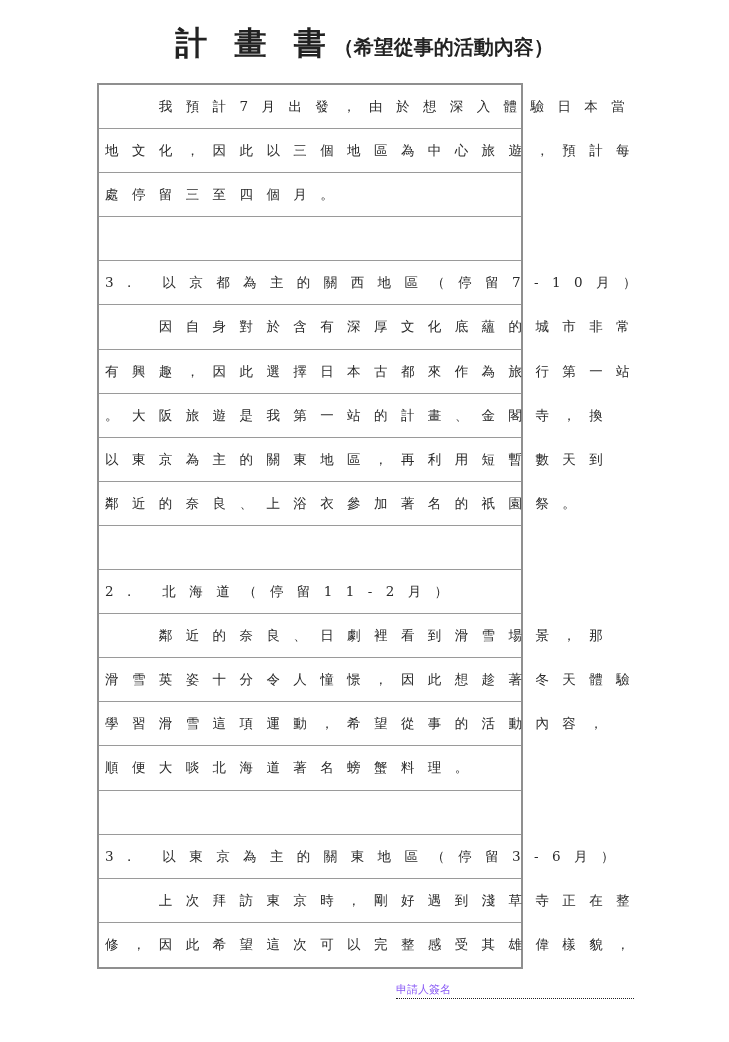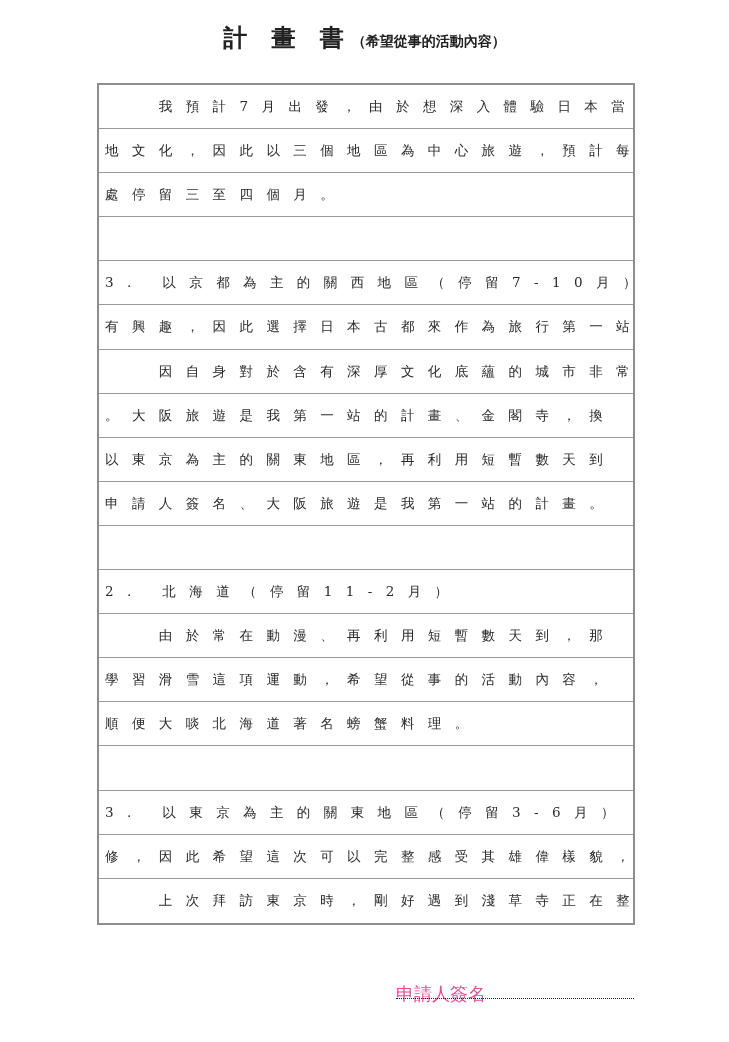--- a/index.html
+++ b/index.html
@@ -1,27 +1,27 @@
 <!DOCTYPE html>
 <html><head>
 <meta charset="utf-8">
 <style>
   html, body { margin:0; padding:0; background:#ffffff; }
   body { width:729px; height:1042px; position:relative; overflow:hidden;
          font-family:"DejaVu Serif", "Liberation Serif", serif; color:#222; }
   .title { position:absolute; left:0; top:22px; width:729px; text-align:center;
            font-family:"DejaVu Sans","Liberation Sans",sans-serif; font-size:22px; font-weight:bold; letter-spacing:0; }
-  .title .big { font-size:24px; letter-spacing:8px;text-align:center; }
-  .title .sub { font-size:14px; }
-  .sheet { position:absolute; left:97px; top:83px; width:538px; border:2px solid #8f8f8f; box-sizing:border-box; }
+  .title .big { font-size:32px; letter-spacing:8px;text-align:center; }
+  .title .sub { font-size:20px; }
+  .sheet { position:absolute; left:97px; top:83px; width:426px; border:2px solid #8f8f8f; box-sizing:border-box; }
   .row { height:44.1px; border-bottom:1.5px solid #9a9a9a; box-sizing:border-box; position:relative; }
   .row:last-child { border-bottom:none; }
   .row .text { position:absolute; left:6px; top:13px; font-size:13.5px; letter-spacing:13.4px; white-space:nowrap; color:#2a2a2a; }
   .row .text.indent { left:59.8px; }
-  .sign { position:absolute; left:396px; top:982px; font-family:"DejaVu Sans","Liberation Sans",sans-serif; font-size:18px; color:#ec4899; }
+  .sign { position:absolute; left:396px; top:982px; font-family:"DejaVu Sans","Liberation Sans",sans-serif; font-size:11px; color:#8b5cf6; }
   .sign-line { position:absolute; left:396px; top:998px; width:238px; border-bottom:1.5px dotted #222; }
 </style>
 </head>
 <body>
 
 <div class="title">
   <span class="big">計 畫 書</span><span class="sub">（希望從事的活動內容）</span>
 </div>
 
 <div class="sheet">
@@ -34,57 +34,60 @@
   <div class="row">
       <span class="text">處停留三至四個月。</span>
     </div>
   <div class="row">
       <span class="text"></span>
     </div>
   <div class="row">
       <span class="text">3. 以京都為主的關西地區（停留7-10月）</span>
     </div>
   <div class="row">
-      <span class="text">有興趣，因此選擇日本古都來作為旅行第一站</span>
+      <span class="text indent">因自身對於含有深厚文化底蘊的城市非常</span>
     </div>
   <div class="row">
-      <span class="text indent">因自身對於含有深厚文化底蘊的城市非常</span>
+      <span class="text">有興趣，因此選擇日本古都來作為旅行第一站</span>
     </div>
   <div class="row">
       <span class="text">。大阪旅遊是我第一站的計畫、金閣寺，換</span>
     </div>
   <div class="row">
       <span class="text">以東京為主的關東地區，再利用短暫數天到</span>
     </div>
   <div class="row">
-      <span class="text">申請人簽名、大阪旅遊是我第一站的計畫。</span>
+      <span class="text">鄰近的奈良、上浴衣參加著名的祇園祭。</span>
     </div>
   <div class="row">
       <span class="text"></span>
     </div>
   <div class="row">
       <span class="text">2. 北海道（停留11-2月）</span>
     </div>
   <div class="row">
-      <span class="text indent">由於常在動漫、再利用短暫數天到，那</span>
+      <span class="text indent">鄰近的奈良、日劇裡看到滑雪場景，那</span>
+    </div>
+  <div class="row">
+      <span class="text">滑雪英姿十分令人憧憬，因此想趁著冬天體驗</span>
     </div>
   <div class="row">
       <span class="text">學習滑雪這項運動，希望從事的活動內容，</span>
     </div>
   <div class="row">
       <span class="text">順便大啖北海道著名螃蟹料理。</span>
     </div>
   <div class="row">
       <span class="text"></span>
     </div>
   <div class="row">
       <span class="text">3. 以東京為主的關東地區（停留3-6月）</span>
     </div>
   <div class="row">
-      <span class="text">修，因此希望這次可以完整感受其雄偉樣貌，</span>
+      <span class="text indent">上次拜訪東京時，剛好遇到淺草寺正在整</span>
     </div>
   <div class="row">
-      <span class="text indent">上次拜訪東京時，剛好遇到淺草寺正在整</span>
+      <span class="text">修，因此希望這次可以完整感受其雄偉樣貌，</span>
     </div>
 </div>
 
 <div class="sign">申請人簽名</div>
 <div class="sign-line"></div>
 
 </body></html>

